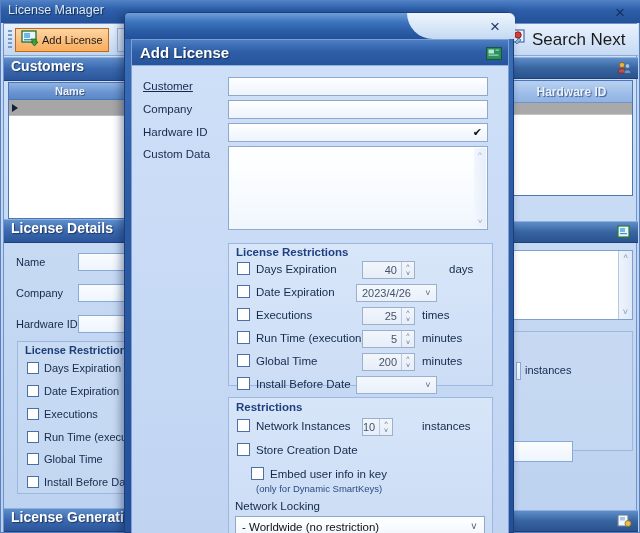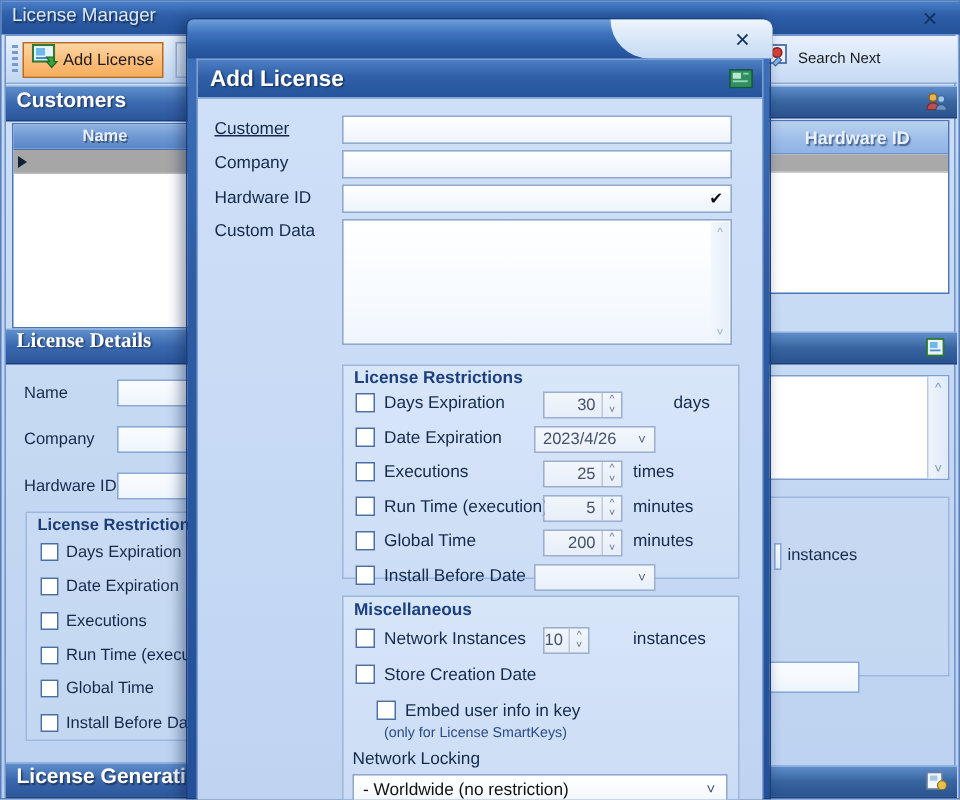--- a/index.html
+++ b/index.html
@@ -118,21 +118,21 @@
     position: absolute; left: 503px; top: 22px; width: 133px; height: 509px;
     background: linear-gradient(to bottom,#cfe0f6 0%,#bcd2f0 100%);
     border: 1px solid #6f92ca;
   }
   .rtool {
     position: absolute; left: 0; top: 0; width: 133px; height: 32px;
     background: linear-gradient(to bottom,#eaf2fd 0%,#d7e6f9 50%,#c6d9f2 100%);
     border-bottom: 1px solid #8aa9d6;
     display: flex; align-items: center; gap: 4px; padding-left: 6px; cursor: pointer;
   }
-  .rtool .lbl { font-size: 10px; color: #1a1a1a; }
+  .rtool .lbl { font-size: 17px; color: #1a1a1a; }
   .r-header {
     position: absolute; left: 0; width: 133px; height: 22px;
     background: linear-gradient(to bottom,#5e8ecb 0%,#38659f 50%,#2a5390 100%);
     border-top: 1px solid #90b1de; border-bottom: 1px solid #1d3f7d;
   }
   .r-grid {
     position: absolute; left: 5px; width: 123px;
     background: #fff; border: 1px solid #4a76b8;
   }
   .r-grid-head {
@@ -314,21 +314,21 @@
 
       <div class="grid" style="top:58px; height:137px;">
         <div class="grid-head">
           <span>Name</span>
         </div>
         <div class="grid-row-sel">
           <span class="row-arrow"></span>
         </div>
       </div>
 
-      <div class="pane-header" style="top:195px;font-family:Liberation Serif, serif;">
+      <div class="pane-header" style="top:195px;">
         <span>License Details</span>
       </div>
 
       <div class="field-row" style="left:12px; top:229px; width:120px;">
         <span class="flabel" style="width:62px;">Name</span>
         <span class="mini-input" style="width:56px;"></span>
       </div>
       <div class="field-row" style="left:12px; top:260px; width:120px;">
         <span class="flabel" style="width:62px;">Company</span>
         <span class="mini-input" style="width:56px;"></span>
@@ -486,21 +486,21 @@
       </div>
 
       <div class="dgroup" style="left:96px; top:203px; width:265px; height:143px;"></div>
       <div class="dgroup-title" style="left:104px; top:206px;">License Restrictions</div>
 
       <div class="dcb" style="left:105px; top:222px;">
         <span class="cbx"></span>
         <span class="txt">Days Expiration</span>
       </div>
       <div class="spin" style="left:230px; top:221px; width:53px;">
-        <span class="val">30</span>
+        <span class="val">40</span>
         <span class="arrows">
             <i>^</i>
             <i>˅</i>
           </span>
       </div>
       <div class="unit" style="left:290px; top:223px;margin-left:27px;">days</div>
 
       <div class="dcb" style="left:105px; top:245px;">
         <span class="cbx"></span>
         <span class="txt">Date Expiration</span>
@@ -552,21 +552,21 @@
       <div class="dcb" style="left:105px; top:337px;">
         <span class="cbx"></span>
         <span class="txt">Install Before Date</span>
       </div>
       <div class="dsel" style="left:224px; top:336px; width:81px;">
         <span class="val"></span>
         <span class="chev">˅</span>
       </div>
 
       <div class="dgroup" style="left:96px; top:357px; width:265px; height:137px;"></div>
-      <div class="dgroup-title" style="left:104px; top:361px;">Miscellaneous</div>
+      <div class="dgroup-title" style="left:104px; top:361px;">Restrictions</div>
 
       <div class="dcb" style="left:105px; top:379px;">
         <span class="cbx"></span>
         <span class="txt">Network Instances</span>
       </div>
       <div class="spin" style="left:230px; top:378px; width:31px;">
         <span class="val">10</span>
         <span class="arrows">
             <i>^</i>
             <i>˅</i>
@@ -576,21 +576,21 @@
 
       <div class="dcb" style="left:105px; top:403px;">
         <span class="cbx"></span>
         <span class="txt">Store Creation Date</span>
       </div>
 
       <div class="dcb" style="left:119px; top:427px;">
         <span class="cbx"></span>
         <span class="txt">Embed user info in key</span>
       </div>
-      <div class="hint" style="left:124px; top:443px;">(only for License SmartKeys)</div>
+      <div class="hint" style="left:124px; top:443px;">(only for Dynamic SmartKeys)</div>
 
       <div style="position:absolute; left:103px; top:460px; font-size:11.5px; color:#142a4c;">Network Locking</div>
       <div class="big-sel" style="left:103px; top:476px; width:250px;">
         <span class="val">- Worldwide (no restriction)</span>
         <span class="chev">˅</span>
       </div>
 
     </div>
   </div>
 

